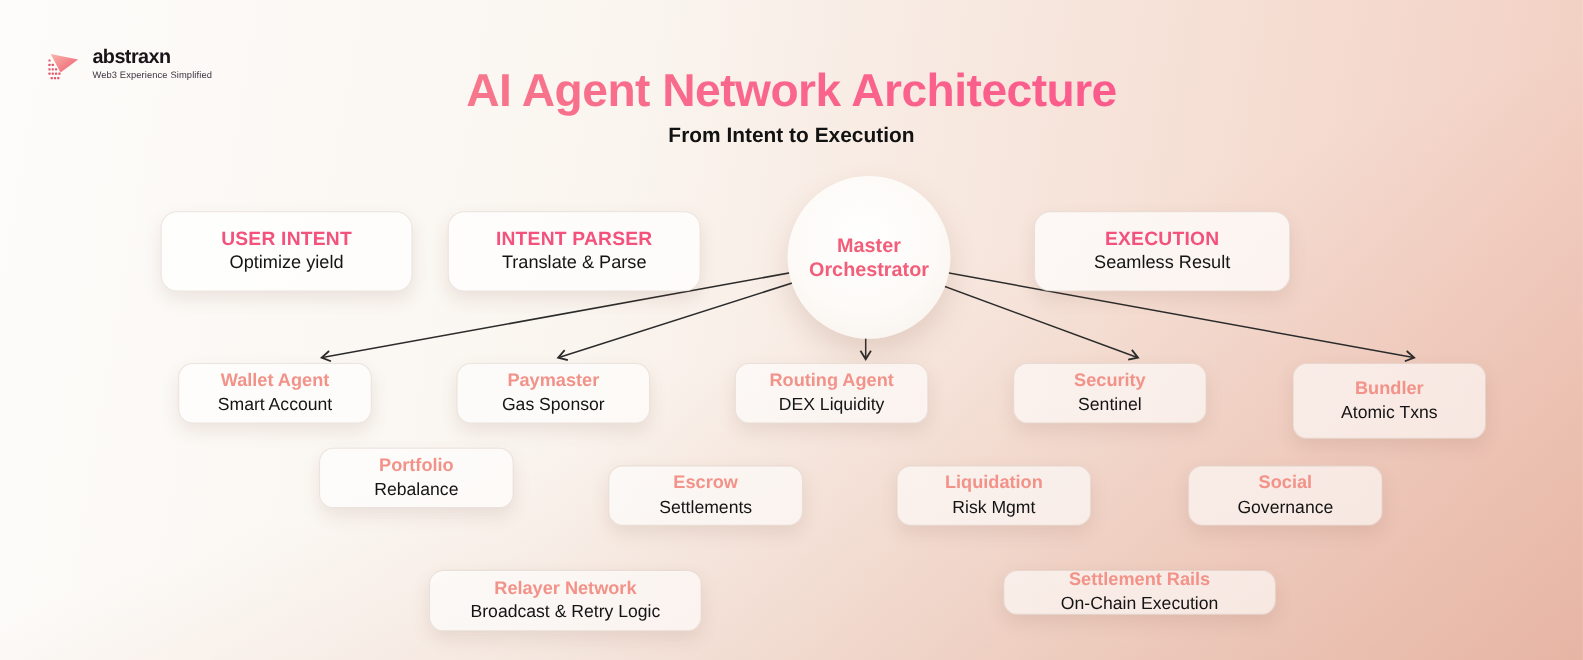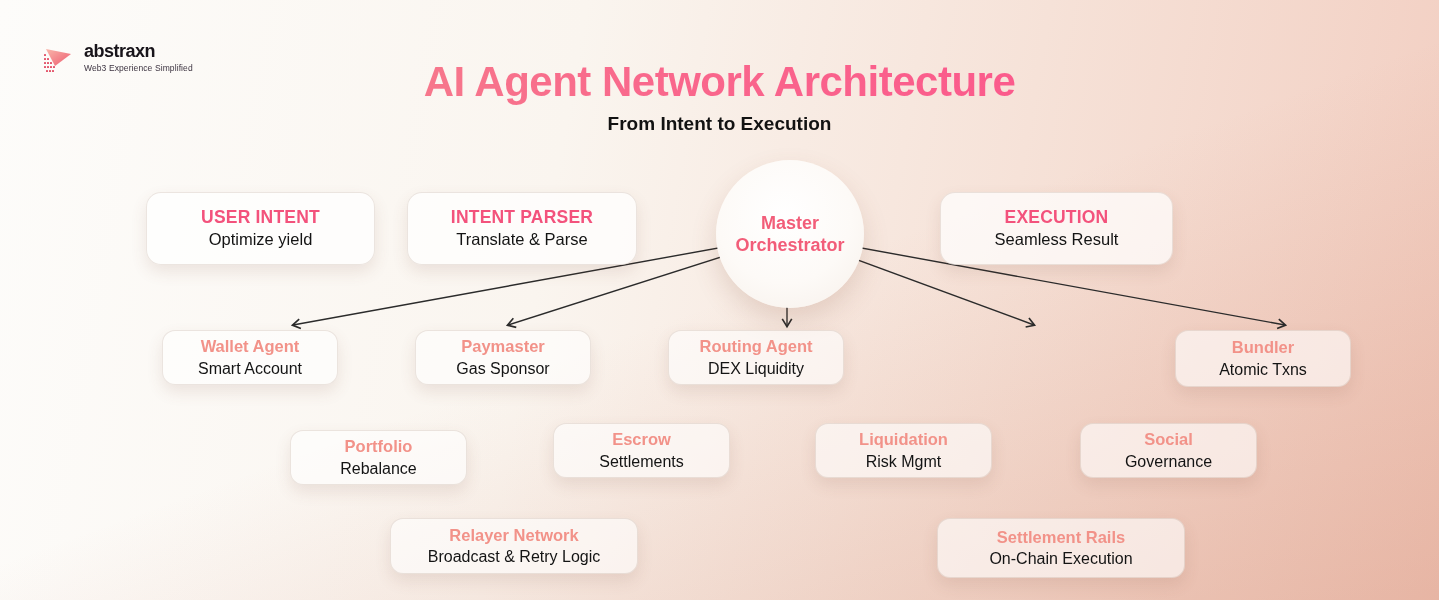--- a/index.html
+++ b/index.html
@@ -194,44 +194,48 @@
     <div class="box-sub">Smart Account</div>
   </div>
   <div class="box" style="left:415px; top:330px; width:176px; height:55px">
     <div class="box-title">Paymaster</div>
     <div class="box-sub">Gas Sponsor</div>
   </div>
   <div class="box" style="left:668px; top:330px; width:176px; height:55px">
     <div class="box-title">Routing Agent</div>
     <div class="box-sub">DEX Liquidity</div>
   </div>
-  <div class="box" style="left:1175px; top:330px; width:176px; height:57px">
+  <div class="box" style="left:921px; top:330px; width:176px; height:55px">
+    <div class="box-title">Security</div>
+    <div class="box-sub">Sentinel</div>
+  </div>
+  <div class="box" style="left:1175px; top:330px; width:176px; height:69px">
     <div class="box-title">Bundler</div>
     <div class="box-sub">Atomic Txns</div>
   </div>
 
-  <div class="box" style="left:290px; top:430px; width:177px; height:55px">
+  <div class="box" style="left:290px; top:407px; width:177px; height:55px">
     <div class="box-title">Portfolio</div>
     <div class="box-sub">Rebalance</div>
   </div>
   <div class="box" style="left:553px; top:423px; width:177px; height:55px">
     <div class="box-title">Escrow</div>
     <div class="box-sub">Settlements</div>
   </div>
   <div class="box" style="left:815px; top:423px; width:177px; height:55px">
     <div class="box-title">Liquidation</div>
     <div class="box-sub">Risk Mgmt</div>
   </div>
   <div class="box" style="left:1080px; top:423px; width:177px; height:55px">
     <div class="box-title">Social</div>
     <div class="box-sub">Governance</div>
   </div>
 
   <div class="box" style="left:390px; top:518px; width:248px; height:56px">
     <div class="box-title">Relayer Network</div>
     <div class="box-sub">Broadcast &amp; Retry Logic</div>
   </div>
-  <div class="box" style="left:937px; top:518px; width:248px; height:60px">
+  <div class="box" style="left:912px; top:518px; width:248px; height:41px">
     <div class="box-title">Settlement Rails</div>
     <div class="box-sub">On-Chain Execution</div>
   </div>
 
 </div>
 
 </body></html>

